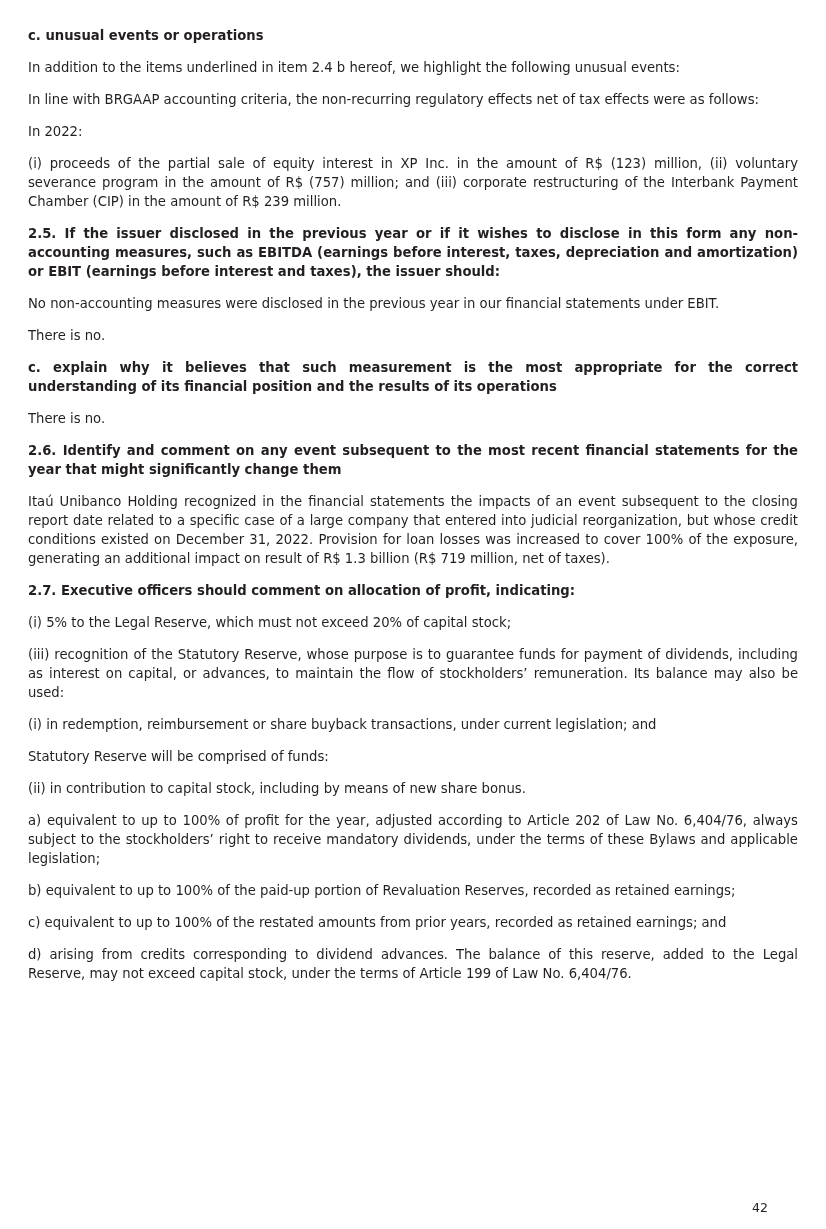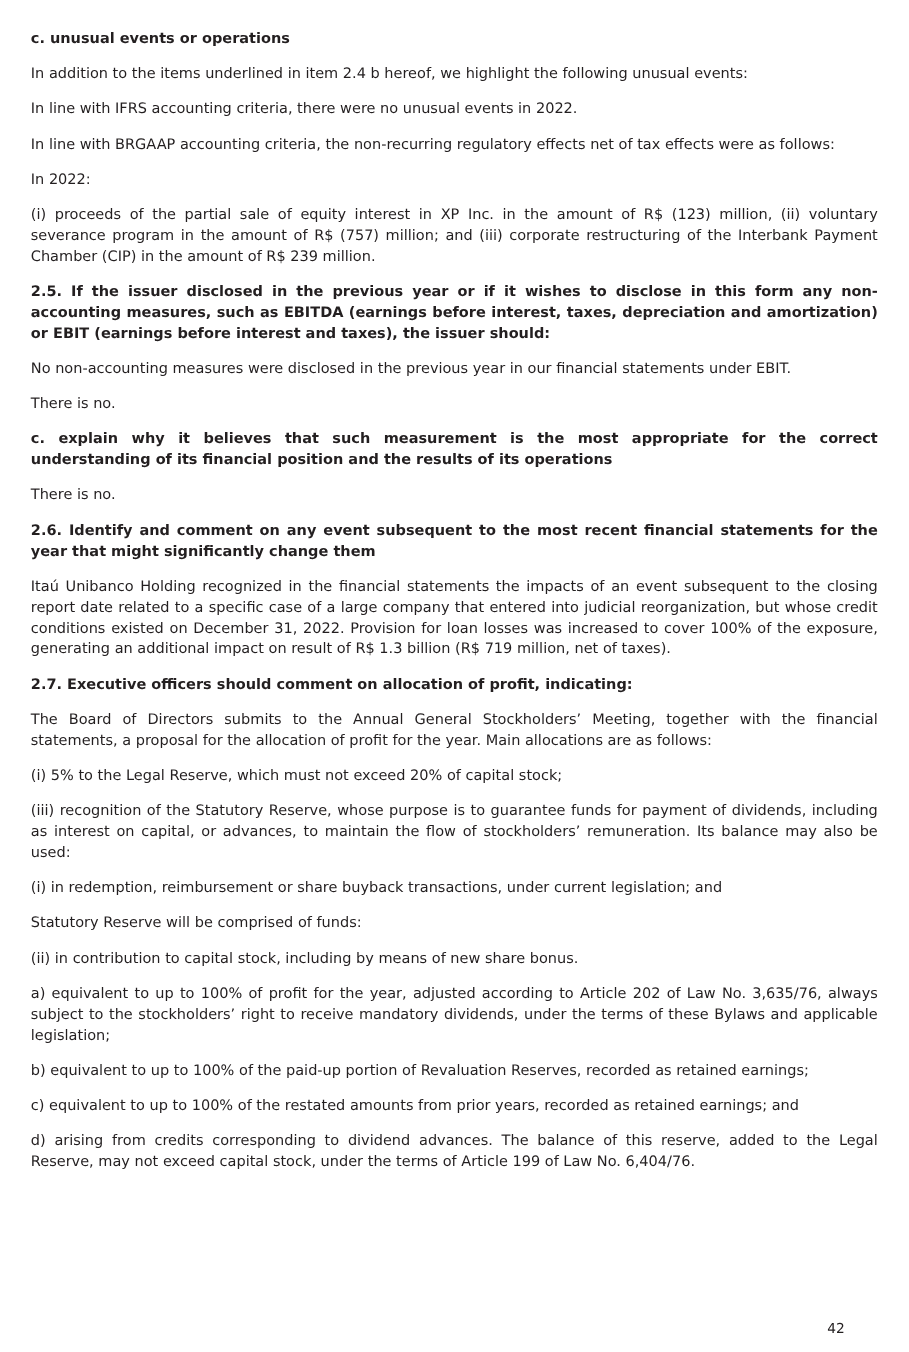--- a/index.html
+++ b/index.html
@@ -43,44 +43,42 @@
   }
 </style>
 </head>
 <body>
 
 <div class="page">
   <div class="content">
 
     <p class="bold">c. unusual events or operations</p>
     <p>In addition to the items underlined in item 2.4 b hereof, we highlight the following unusual events:</p>
-    <p>In line with IFRS accounting criteria, there were no unusual events in 2022.</p>
     <p>In line with BRGAAP accounting criteria, the non-recurring regulatory effects net of tax effects were as follows:</p>
     <p>In 2022:</p>
     <p>(i) proceeds of the partial sale of equity interest in XP Inc. in the amount of R$ (123) million, (ii) voluntary severance program in the amount of R$ (757) million; and (iii) corporate restructuring of the Interbank Payment Chamber (CIP) in the amount of R$ 239 million.</p>
 
     <p class="bold">2.5. If the issuer disclosed in the previous year or if it wishes to disclose in this form any non-accounting measures, such as EBITDA (earnings before interest, taxes, depreciation and amortization) or EBIT (earnings before interest and taxes), the issuer should:</p>
     <p>No non-accounting measures were disclosed in the previous year in our financial statements under EBIT.</p>
 
     <p>There is no.</p>
 
     <p class="bold">c. explain why it believes that such measurement is the most appropriate for the correct understanding of its financial position and the results of its operations</p>
     <p>There is no.</p>
 
     <p class="bold">2.6. Identify and comment on any event subsequent to the most recent financial statements for the year that might significantly change them</p>
     <p>Itaú Unibanco Holding recognized in the financial statements the impacts of an event subsequent to the closing report date related to a specific case of a large company that entered into judicial reorganization, but whose credit conditions existed on December 31, 2022. Provision for loan losses was increased to cover 100% of the exposure, generating an additional impact on result of R$ 1.3 billion (R$ 719 million, net of taxes).</p>
 
     <p class="bold">2.7. Executive officers should comment on allocation of profit, indicating:</p>
-    <p>The Board of Directors submits to the Annual General Stockholders’ Meeting, together with the financial statements, a proposal for the allocation of profit for the year. Main allocations are as follows:</p>
     <p>(i) 5% to the Legal Reserve, which must not exceed 20% of capital stock;</p>
     <p>(iii) recognition of the Statutory Reserve, whose purpose is to guarantee funds for payment of dividends, including as interest on capital, or advances, to maintain the flow of stockholders’ remuneration. Its balance may also be used:</p>
     <p>(i) in redemption, reimbursement or share buyback transactions, under current legislation; and</p>
     <p>Statutory Reserve will be comprised of funds:</p>
     <p>(ii) in contribution to capital stock, including by means of new share bonus.</p>
-    <p>a) equivalent to up to 100% of profit for the year, adjusted according to Article 202 of Law No. 3,635/76, always subject to the stockholders’ right to receive mandatory dividends, under the terms of these Bylaws and applicable legislation;</p>
+    <p>a) equivalent to up to 100% of profit for the year, adjusted according to Article 202 of Law No. 6,404/76, always subject to the stockholders’ right to receive mandatory dividends, under the terms of these Bylaws and applicable legislation;</p>
     <p>b) equivalent to up to 100% of the paid-up portion of Revaluation Reserves, recorded as retained earnings;</p>
     <p>c) equivalent to up to 100% of the restated amounts from prior years, recorded as retained earnings; and</p>
     <p>d) arising from credits corresponding to dividend advances.  The balance of this reserve, added to the Legal Reserve, may not exceed capital stock, under the terms of Article 199 of Law No. 6,404/76.</p>
 
   </div>
 
   <div class="footer">42</div>
 </div>
 
 </body></html>

